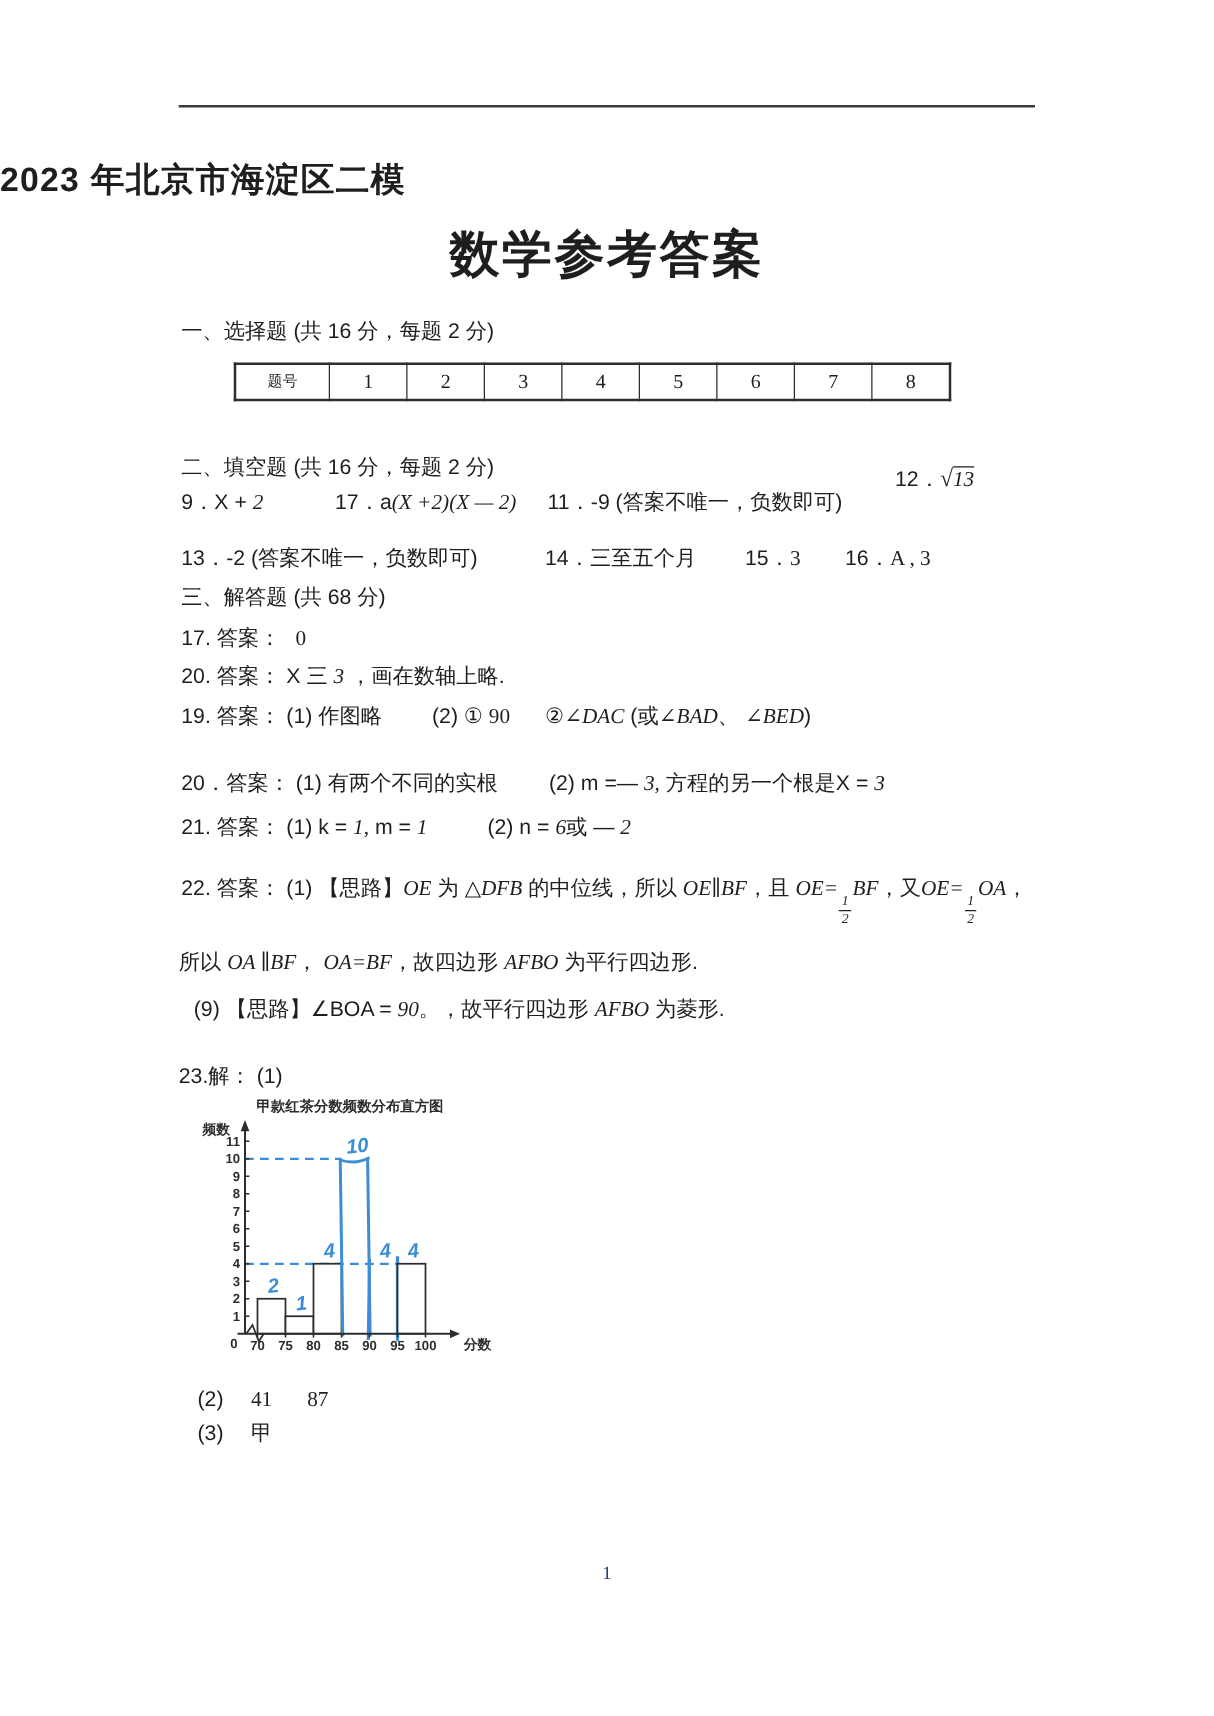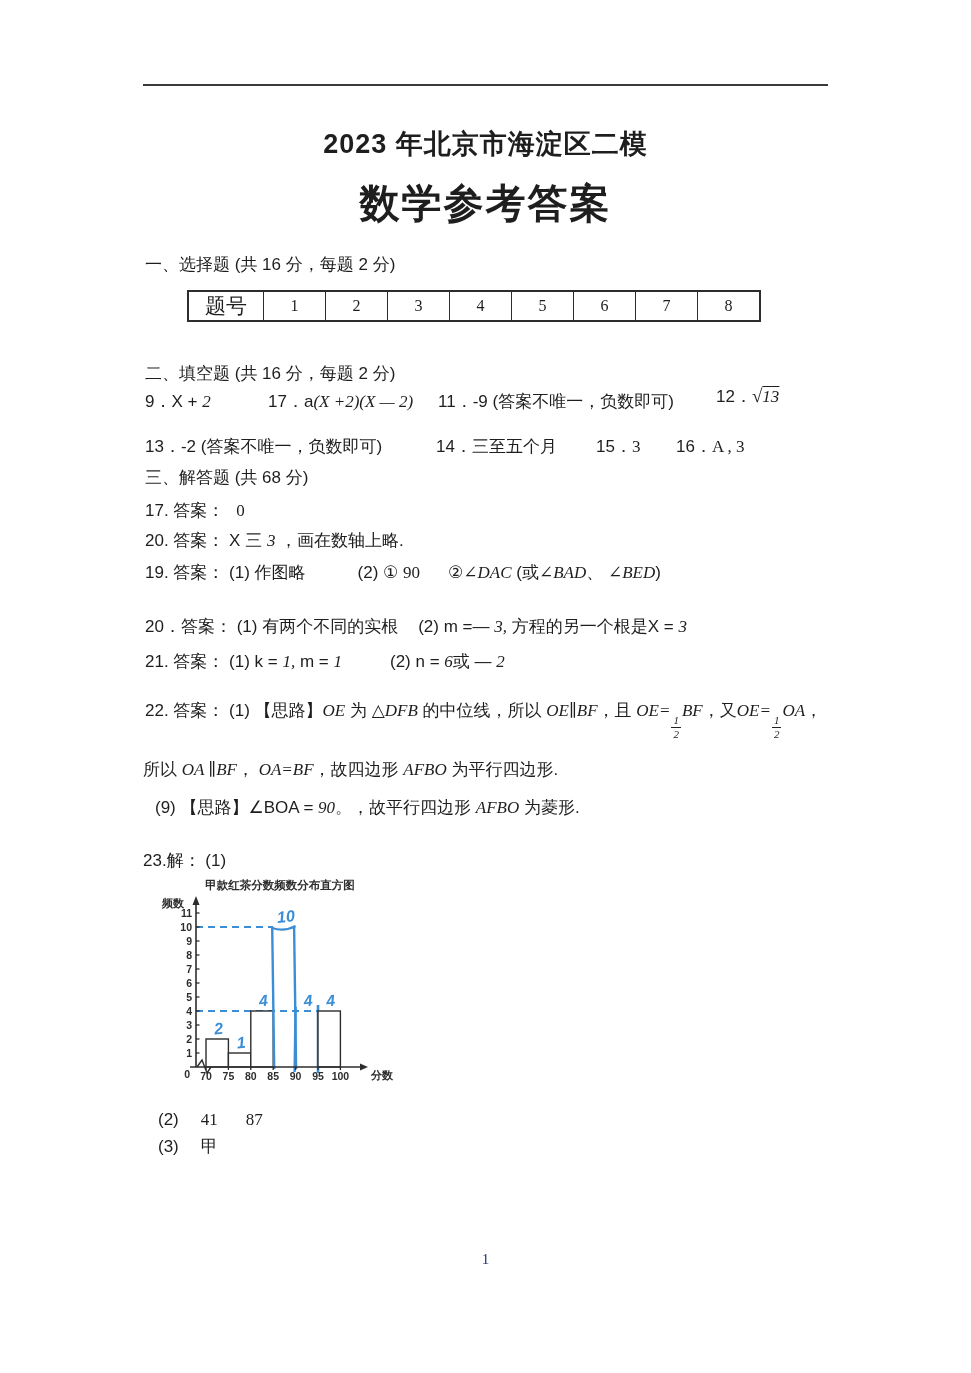--- a/index.html
+++ b/index.html
@@ -3,34 +3,34 @@
 <meta charset="utf-8">
 <style>
   html,body{margin:0;padding:0}
   body{width:971px;height:1373px;background:#ffffff;position:relative;
        font-family:"Liberation Sans","DejaVu Sans",sans-serif;color:#1e1e1e;overflow:hidden}
   .abs{position:absolute}
   .ln{font-size:17px;line-height:1.25;white-space:nowrap}
   .it{font-family:"Liberation Serif","DejaVu Serif",serif;font-style:italic}
   .rm{font-family:"Liberation Serif","DejaVu Serif",serif}
   .rule{background:#3a3a3a}
-  .title{width:971px;text-align:center;font-weight:bold;font-size:27px;letter-spacing:1px}
+  .title{width:971px;font-weight:bold;font-size:27px;letter-spacing:1px}
   .subtitle{width:971px;text-align:center;font-weight:bold;font-size:40px;letter-spacing:2px}
   table.choice{border-collapse:collapse;font-size:16px;border:2px solid #2d2d2d}
   table.choice td{border:1.3px solid #2d2d2d;text-align:center;height:27px;
       font-family:"Liberation Serif","DejaVu Serif",serif;padding:0}
-  table.choice td.hd{font-family:"Liberation Sans","DejaVu Sans",sans-serif;font-size:21px}
+  table.choice td.hd{font-family:"Liberation Sans","DejaVu Sans",sans-serif;font-size:12px}
   .frac{display:inline-flex;flex-direction:column;align-items:center;vertical-align:-8px;
         line-height:1;font-size:11px;font-family:"Liberation Serif","DejaVu Serif",serif;
         font-style:italic;margin:0 1px}
   .frac .fn{border-bottom:1px solid #222;padding:0 2px 1px}
   .frac .fd{padding-top:1px}
   .radval{text-decoration:overline;font-family:"Liberation Serif","DejaVu Serif",serif;font-style:italic}
-  .ml12{margin-left:12px}.ml22{margin-left:22px}.ml28{margin-left:28px}.ml35{margin-left:20px}
-  .ml40{margin-left:52px}.ml48{margin-left:48px}
+  .ml12{margin-left:12px}.ml22{margin-left:22px}.ml28{margin-left:28px}.ml35{margin-left:41px}
+  .ml40{margin-left:40px}.ml48{margin-left:48px}
   .pageno{width:971px;text-align:center;font-family:"Liberation Serif","DejaVu Serif",serif;
           font-size:15px;color:#1f3c78}
 </style>
 </head>
 <body>
 
 <div class="abs rule" style="left:143px;top:84px;width:685px;height:2px"></div>
 
 <div class="abs title" style="top:126px">2023 年北京市海淀区二模</div>
 <div class="abs subtitle" style="top:176px">数学参考答案</div>
@@ -51,21 +51,21 @@
     <td style="width:61px">8</td>
   </tr>
 </tbody>
   </table>
 
 <div class="abs ln" style="left:145px;top:363px">二、填空题 (共 16 分，每题 2 分)</div>
 
 <div class="abs ln" style="left:145px;top:391px"><span>9．X + </span><span class="it">2</span></div>
 <div class="abs ln" style="left:268px;top:391px"><span>17．a</span><span class="it">(X +2)(X — 2)</span></div>
 <div class="abs ln" style="left:438px;top:391px">11．-9 (答案不唯一，负数即可)</div>
-<div class="abs ln" style="left:716px;top:384px"><span>12．</span><span class="rm" style="font-size:19px">√</span><span class="radval">13</span></div>
+<div class="abs ln" style="left:716px;top:372px"><span>12．</span><span class="rm" style="font-size:19px">√</span><span class="radval">13</span></div>
 
 <div class="abs ln" style="left:145px;top:436px">13．-2 (答案不唯一，负数即可)</div>
 <div class="abs ln" style="left:436px;top:436px">14．三至五个月</div>
 <div class="abs ln" style="left:596px;top:436px"><span>15．</span><span class="rm">3</span></div>
 <div class="abs ln" style="left:676px;top:436px"><span>16．</span><span class="rm">A , 3</span></div>
 
 <div class="abs ln" style="left:145px;top:467px">三、解答题 (共 68 分)</div>
 
 <div class="abs ln" style="left:145px;top:500px"><span>17. 答案：</span><span class="rm ml12">0</span></div>
 

